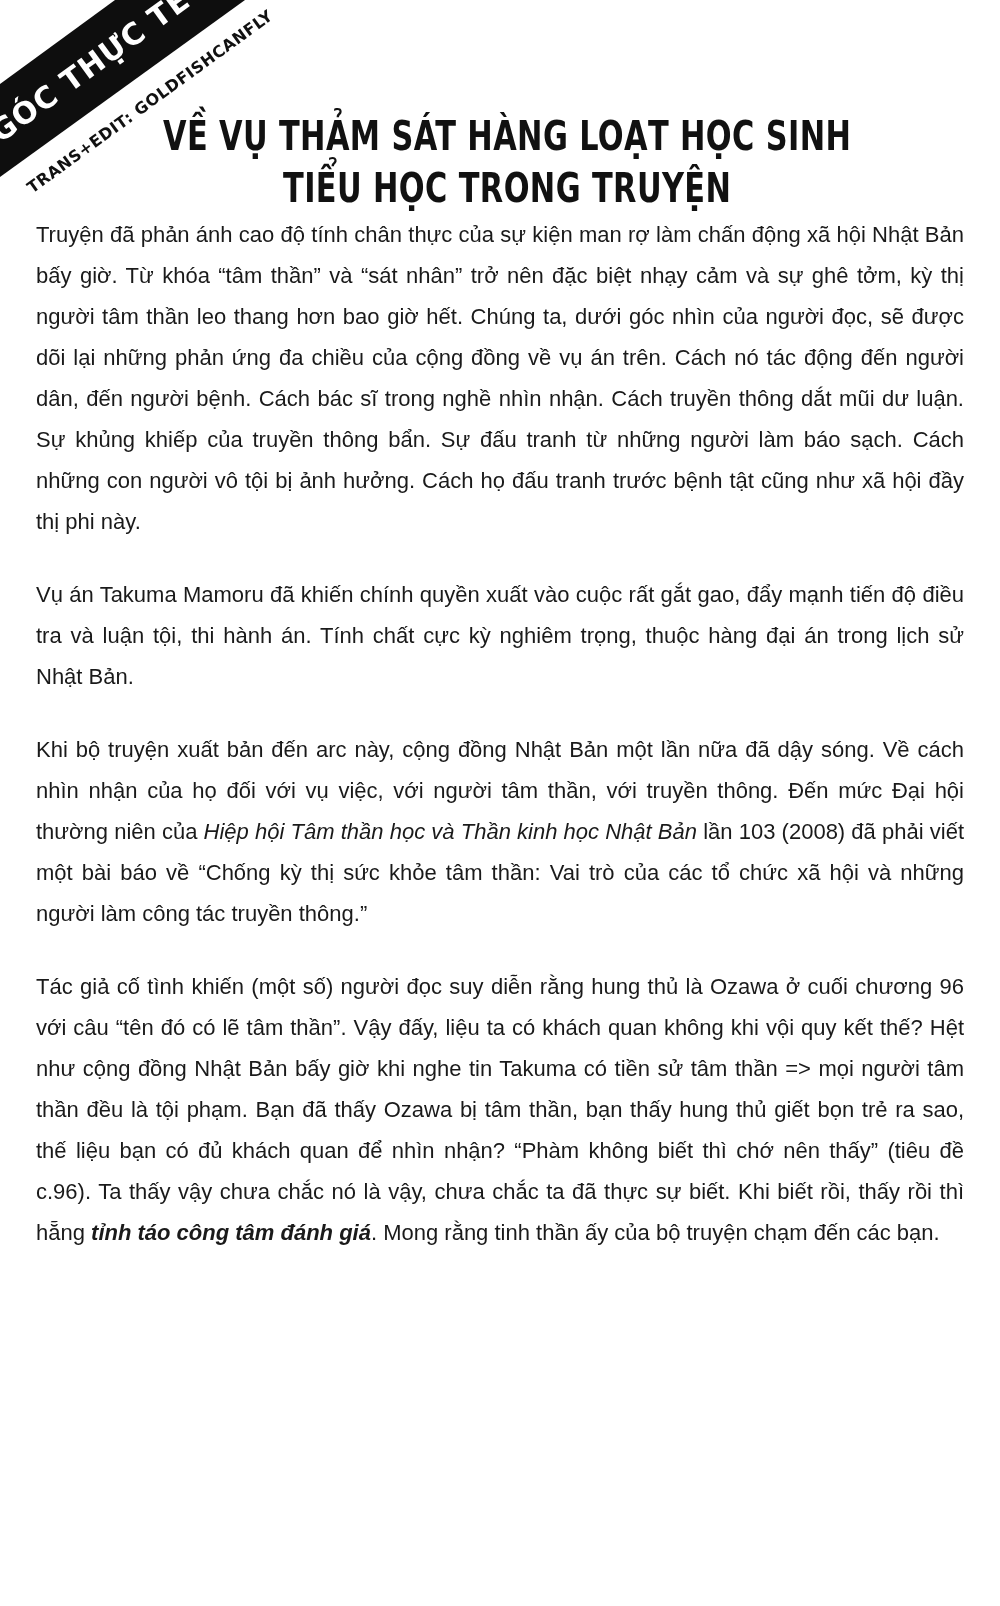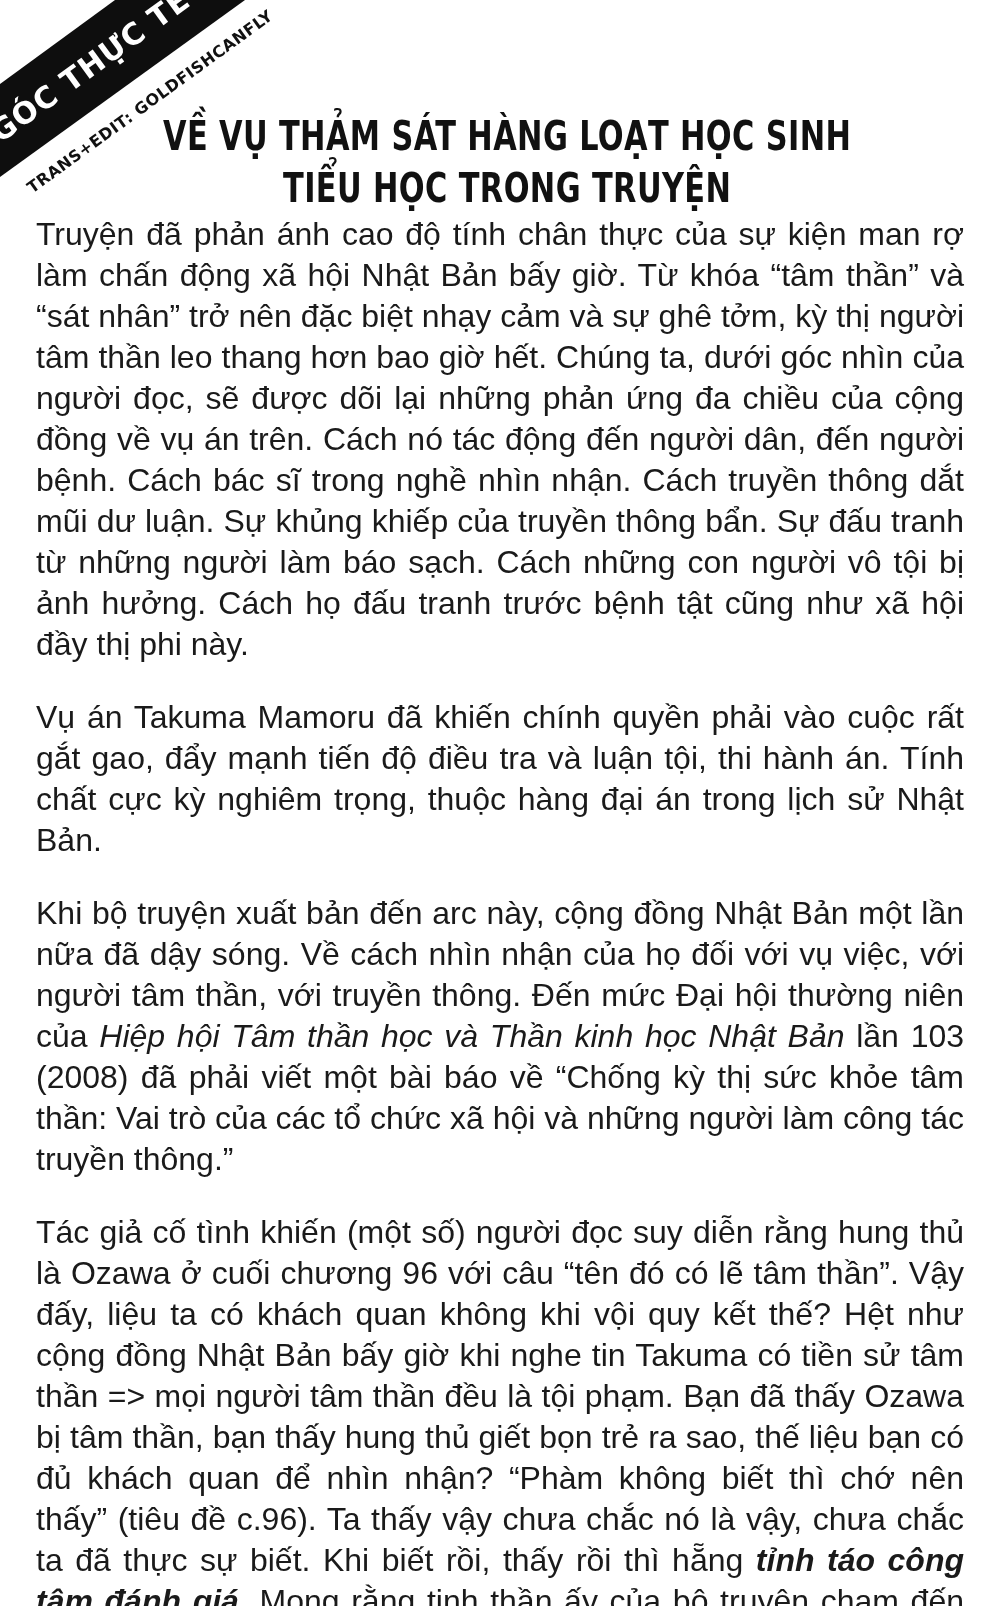--- a/index.html
+++ b/index.html
@@ -78,21 +78,21 @@
     transform: scaleX(0.76);
     transform-origin: 53% center;
     white-space: nowrap;
   }
 
   
   .content {
     padding: 0 36px;
   }
   .content p {
-    font-size: 32px;
+    font-size: 22px;
     line-height: 41px;
     text-align: justify;
     margin-bottom: 32px;
     color: var(--ink);
   }
   .content p:last-child { margin-bottom: 16px; }
   .seg-italic { font-style: italic; }
   .seg-bold { font-weight: normal; }
   .seg-bold-italic { font-weight: bold; font-style: italic; }
 </style>
@@ -109,20 +109,20 @@
 
   <h1 class="title">
       <span class="title-line">VỀ VỤ THẢM SÁT HÀNG LOẠT HỌC SINH</span>
       <span class="title-line">TIỂU HỌC TRONG TRUYỆN</span>
     </h1>
 
   <div class="content">
 
     <p>Truyện đã phản ánh cao độ tính chân thực của sự kiện man rợ làm chấn động xã hội Nhật Bản bấy giờ. Từ khóa “tâm thần” và “sát nhân” trở nên đặc biệt nhạy cảm và sự ghê tởm, kỳ thị người tâm thần leo thang hơn bao giờ hết. Chúng ta, dưới góc nhìn của người đọc, sẽ được dõi lại những phản ứng đa chiều của cộng đồng về vụ án trên. Cách nó tác động đến người dân, đến người bệnh. Cách bác sĩ trong nghề nhìn nhận. Cách truyền thông dắt mũi dư luận. Sự khủng khiếp của truyền thông bẩn. Sự đấu tranh từ những người làm báo sạch. Cách những con người vô tội bị ảnh hưởng. Cách họ đấu tranh trước bệnh tật cũng như xã hội đầy thị phi này.</p>
 
-    <p>Vụ án Takuma Mamoru đã khiến chính quyền phải vào cuộc rất gắt gao, đẩy mạnh tiến độ điều tra và luận tội, thi hành án. Tính chất cực kỳ nghiêm trọng, thuộc hàng đại án trong lịch sử Nhật Bản.</p>
+    <p>Vụ án Takuma Mamoru đã khiến chính quyền xuất vào cuộc rất gắt gao, đẩy mạnh tiến độ điều tra và luận tội, thi hành án. Tính chất cực kỳ nghiêm trọng, thuộc hàng đại án trong lịch sử Nhật Bản.</p>
 
     <p><span>Khi bộ truyện xuất bản đến arc này, cộng đồng Nhật Bản một lần nữa đã dậy sóng. Về cách nhìn nhận của họ đối với vụ việc, với người tâm thần, với truyền thông. Đến mức Đại hội thường niên của </span><span class="seg-italic">Hiệp hội Tâm thần học và Thần kinh học Nhật Bản</span><span> lần 103 (2008) đã phải viết một bài báo về </span><span class="seg-bold">“Chống kỳ thị sức khỏe tâm thần: Vai trò của các tổ chức xã hội và những người làm công tác truyền thông.”</span></p>
 
     <p><span>Tác giả cố tình khiến (một số) người đọc suy diễn rằng hung thủ là Ozawa ở cuối chương 96 với câu “tên đó có lẽ tâm thần”. Vậy đấy, liệu ta có khách quan không khi vội quy kết thế? Hệt như cộng đồng Nhật Bản bấy giờ khi nghe tin Takuma có tiền sử tâm thần =&gt; mọi người tâm thần đều là tội phạm. Bạn đã thấy Ozawa bị tâm thần, bạn thấy hung thủ giết bọn trẻ ra sao, thế liệu bạn có đủ khách quan để nhìn nhận? “Phàm không biết thì chớ nên thấy” (tiêu đề c.96). Ta thấy vậy chưa chắc nó là vậy, chưa chắc ta đã thực sự biết. Khi biết rồi, thấy rồi thì hẵng </span><span class="seg-bold-italic">tỉnh táo công tâm đánh giá</span><span>. Mong rằng tinh thần ấy của bộ truyện chạm đến các bạn.</span></p>
 
   </div>
 </div>
 
 </body></html>

